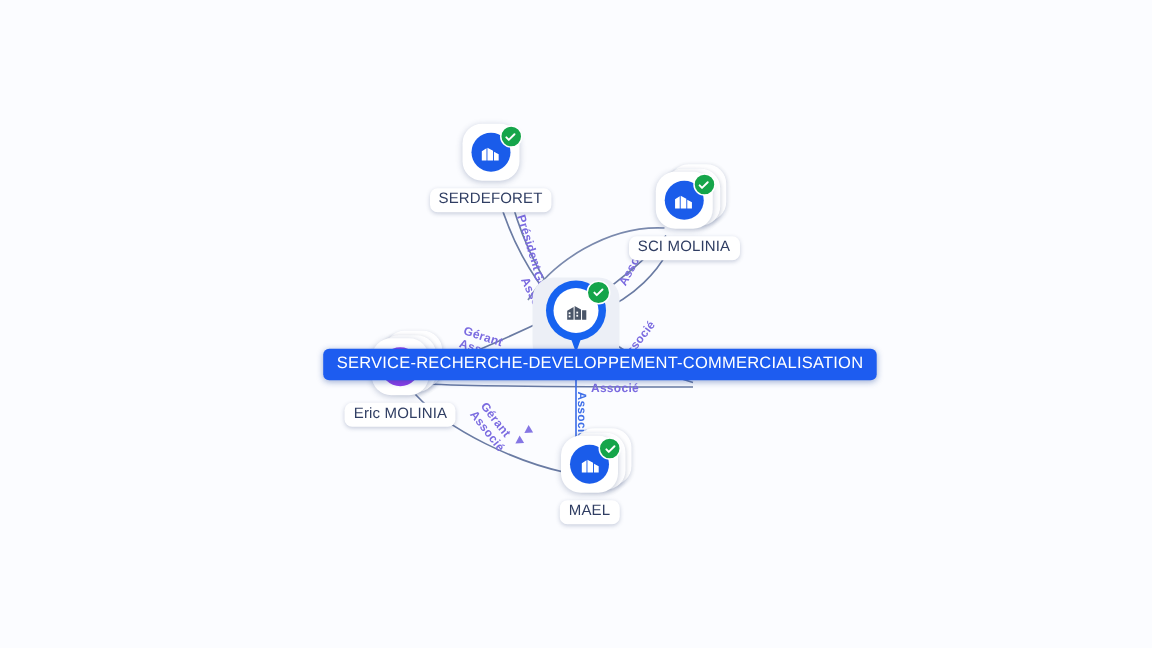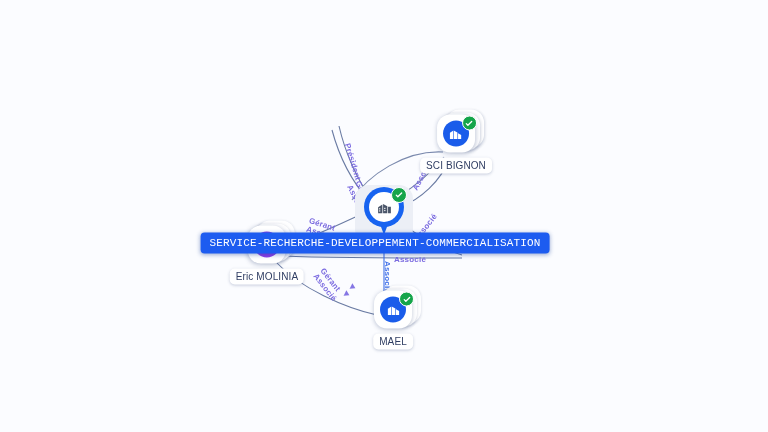--- a/index.html
+++ b/index.html
@@ -137,43 +137,64 @@
     <span class="l2">Associé</span>
   </div>
 
   <div class="edge-label violet" style="left:328px;top:285px;transform:translate(-50%,-50%) rotate(52deg);">
     <span>Gérant</span>
     <span class="l2">Associé</span>
   </div>
 
   <div class="edge-label blue" style="left:387px;top:277px;transform:translate(-50%,-50%) rotate(90deg);">Associé</div>
 
-
-  <div class="node" style="left:456px;top:142px;">
-    <div class="node-visual">
-      <div class="stack s3"></div>
-      <div class="stack s2"></div>
+  <div class="node" style="left:327px;top:110px;">
+    <div class="node-visual">
       <div class="card"></div>
       <div class="icon-circle company">
         <svg viewBox="0 0 24 24" width="15" height="15" fill="#fff">
           <path d="M3 20V10l5-3.2V20H3zm6 0V6.3l6 3.4V20H9zm7 0V10.6l5 2.8V20h-5z"></path>
           <rect x="4.6" y="12" width="1.6" height="1.6"></rect>
             <rect x="4.6" y="15" width="1.6" height="1.6"></rect>
           <rect x="10.6" y="11" width="1.6" height="1.6"></rect>
             <rect x="10.6" y="14" width="1.6" height="1.6"></rect>
           <rect x="17.3" y="14.4" width="1.5" height="1.5"></rect>
         </svg>
       </div>
       <div class="badge">
         <svg viewBox="0 0 16 16">
             <path d="M2.5 8.2l3.2 3.3L13.3 4" stroke="#fff" stroke-width="2.6" fill="none" stroke-linecap="round" stroke-linejoin="round"></path>
           </svg>
       </div>
     </div>
-    <div class="node-label">SCI BIGNON</div>
+    <div class="node-label">SERDEFORET</div>
+  </div>
+
+  <div class="node" style="left:456px;top:142px;">
+    <div class="node-visual">
+      <div class="stack s3"></div>
+      <div class="stack s2"></div>
+      <div class="card"></div>
+      <div class="icon-circle company">
+        <svg viewBox="0 0 24 24" width="15" height="15" fill="#fff">
+          <path d="M3 20V10l5-3.2V20H3zm6 0V6.3l6 3.4V20H9zm7 0V10.6l5 2.8V20h-5z"></path>
+          <rect x="4.6" y="12" width="1.6" height="1.6"></rect>
+            <rect x="4.6" y="15" width="1.6" height="1.6"></rect>
+          <rect x="10.6" y="11" width="1.6" height="1.6"></rect>
+            <rect x="10.6" y="14" width="1.6" height="1.6"></rect>
+          <rect x="17.3" y="14.4" width="1.5" height="1.5"></rect>
+        </svg>
+      </div>
+      <div class="badge">
+        <svg viewBox="0 0 16 16">
+            <path d="M2.5 8.2l3.2 3.3L13.3 4" stroke="#fff" stroke-width="2.6" fill="none" stroke-linecap="round" stroke-linejoin="round"></path>
+          </svg>
+      </div>
+    </div>
+    <div class="node-label">SCI MOLINIA</div>
   </div>
 
 
   <div class="node" style="left:393px;top:318px;">
     <div class="node-visual">
       <div class="stack s3"></div>
       <div class="stack s2"></div>
       <div class="card"></div>
       <div class="icon-circle company">
         <svg viewBox="0 0 24 24" width="15" height="15" fill="#fff">
@@ -226,15 +247,15 @@
         </div>
       </div>
       <div class="badge">
         <svg viewBox="0 0 16 16">
             <path d="M2.5 8.2l3.2 3.3L13.3 4" stroke="#fff" stroke-width="2.6" fill="none" stroke-linecap="round" stroke-linejoin="round"></path>
           </svg>
       </div>
     </div>
   </div>
 
-  <div class="central-label" style="left:375px;top:243px;font-family:Liberation Mono, monospace;">SERVICE-RECHERCHE-DEVELOPPEMENT-COMMERCIALISATION</div>
+  <div class="central-label" style="left:400px;top:243px;">SERVICE-RECHERCHE-DEVELOPPEMENT-COMMERCIALISATION</div>
 
 </div>
 
 </body></html>

